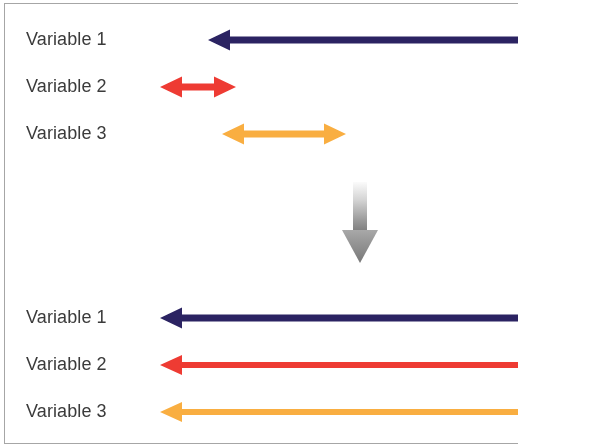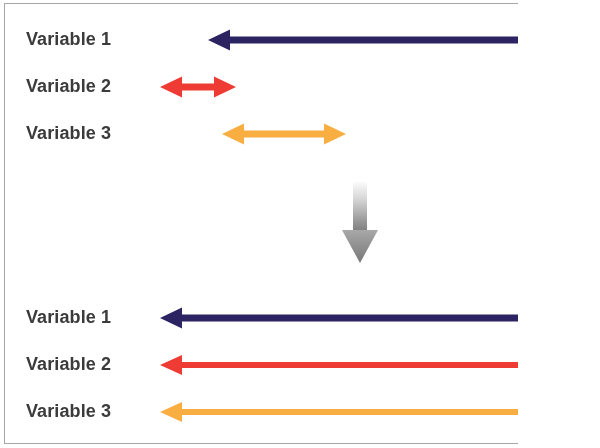--- a/index.html
+++ b/index.html
@@ -8,21 +8,20 @@
     background: #ffffff;
   }
   #canvas {
     position: relative;
     width: 518px;
     height: 448px;
     background: #ffffff;
     font-family: "Liberation Sans", sans-serif;
     overflow: hidden;
     box-sizing: border-box;
-    font-weight: bold;
   }
   #frame {
     position: absolute;
     left: 4px;
     top: 3px;
     width: 591px;
     height: 441px;
     border: 1px solid #a6a6a6;
     box-sizing: border-box;
     background: #ffffff;

